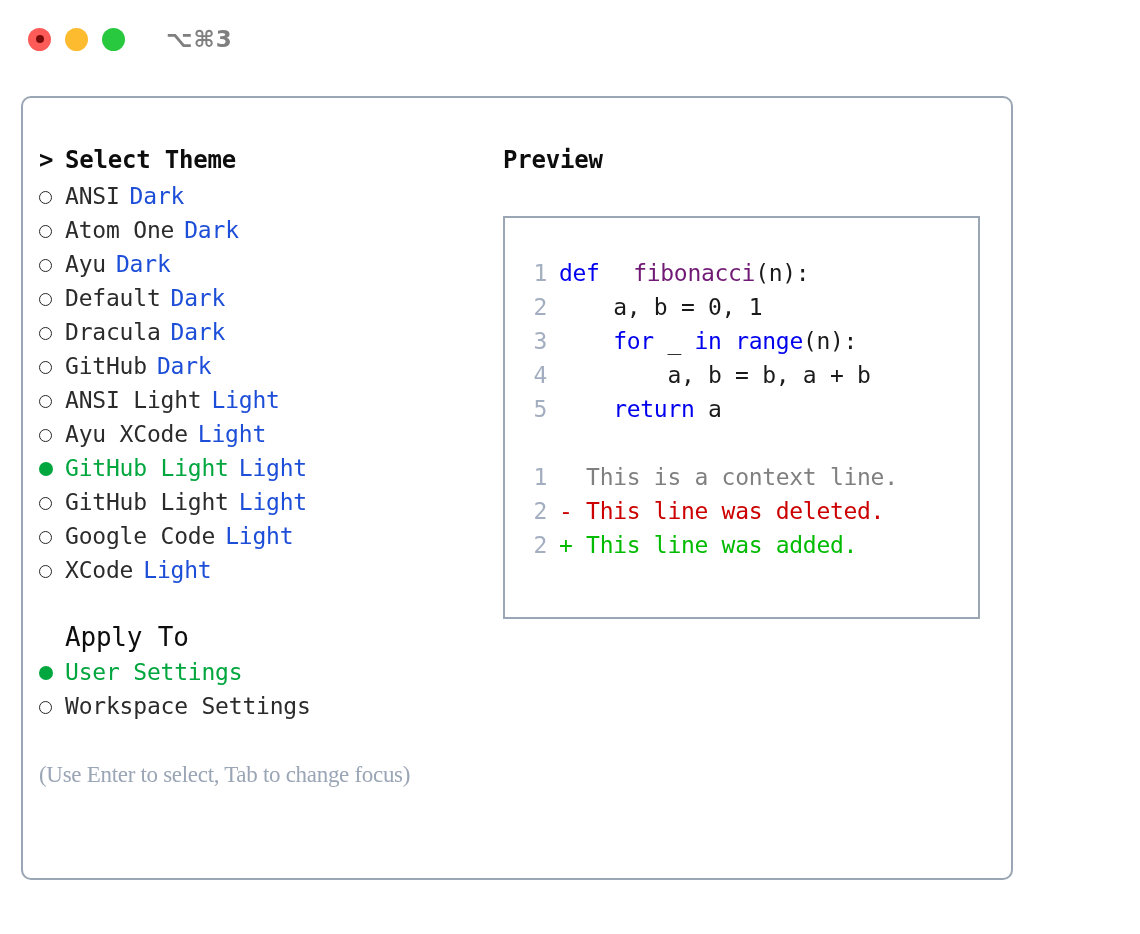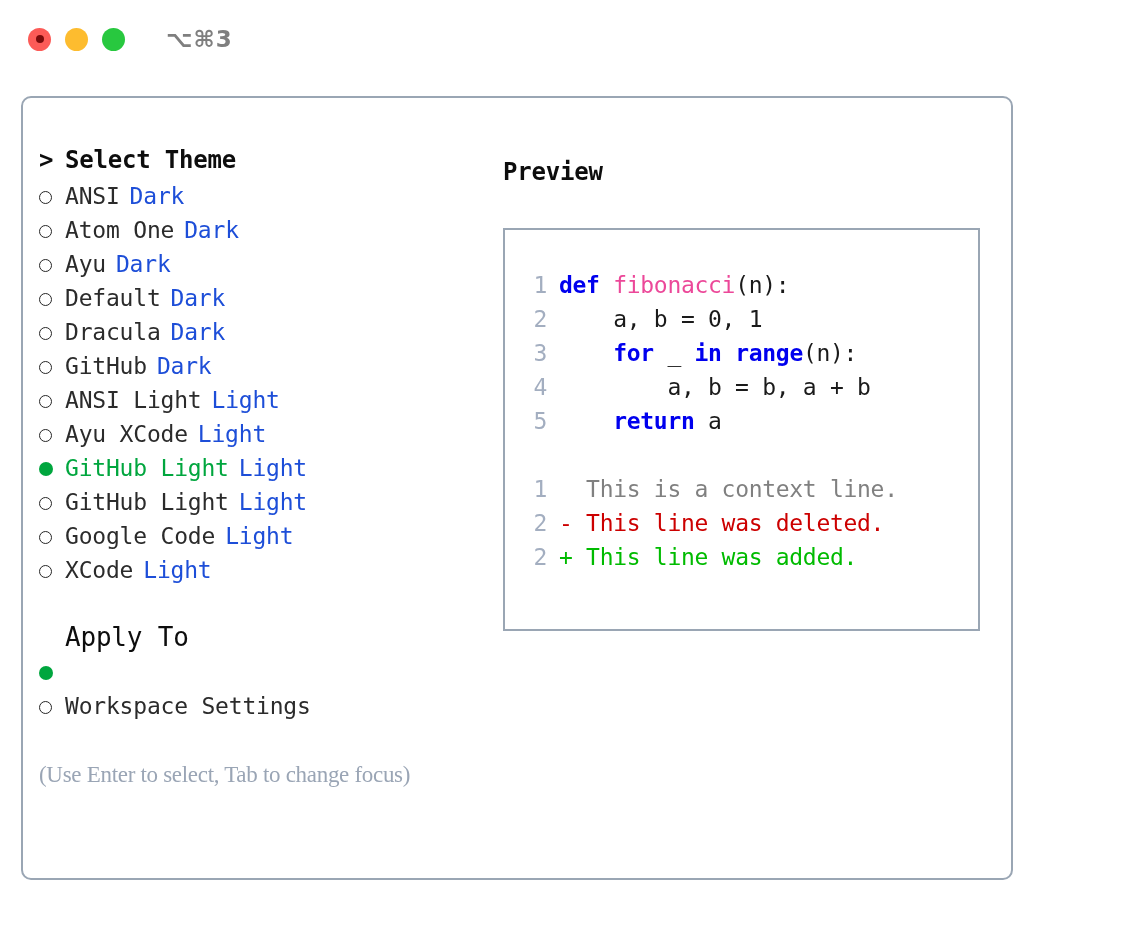--- a/index.html
+++ b/index.html
@@ -164,21 +164,21 @@
     line-height: 34px;
     color: #9aa5b5;
     letter-spacing: -0.3px;
     font-family: Liberation Serif, serif;
   }
 
   
   .right-col {
     position: absolute;
     left: 480px;
-    top: 60px;
+    top: 48px;
     width: 490px;
   }
   .preview-title {
     font-size: 24px;
     font-weight: bold;
     color: #0d0d0d;
     height: 34px;
     letter-spacing: -0.2px;
   }
   .preview-box {
@@ -205,22 +205,22 @@
     white-space: pre;
   }
   .lineno {
     width: 26px;
     flex: 0 0 26px;
     text-align: right;
     color: #a3aec0;
     margin-right: 12px;
   }
   .code-text { color: #1a1a1a; }
-  .tok-kw   { color: #0000ee; font-weight: bold; }
-  .tok-fn   { color: #ec4899; }
+  .tok-kw   { color: #0000ee; }
+  .tok-fn   { color: #701a75; margin-left: 20px; }
   .tok-plain{ color: #1a1a1a; }
 
   .blank-line { height: 34px; }
 
   .diff-ctx  { color: #808080; }
   .diff-del  { color: #cc0000; }
   .diff-add  { color: #00bb00; }
 </style>
 </head>
 <body>
@@ -348,20 +348,21 @@
 
         <div class="section-label">
           <span class="marker"></span>
           <span>Apply To</span>
         </div>
 
         <div class="theme-row selected">
           <span class="bullet">
               <span class="dot"></span>
             </span>
+          <span class="theme-name">User Settings</span>
         </div>
 
         <div class="theme-row">
           <span class="bullet">
               <span class="ring"></span>
             </span>
           <span class="theme-name">Workspace Settings</span>
         </div>
 
         <div class="hint">(Use Enter to select, Tab to change focus)</div>

